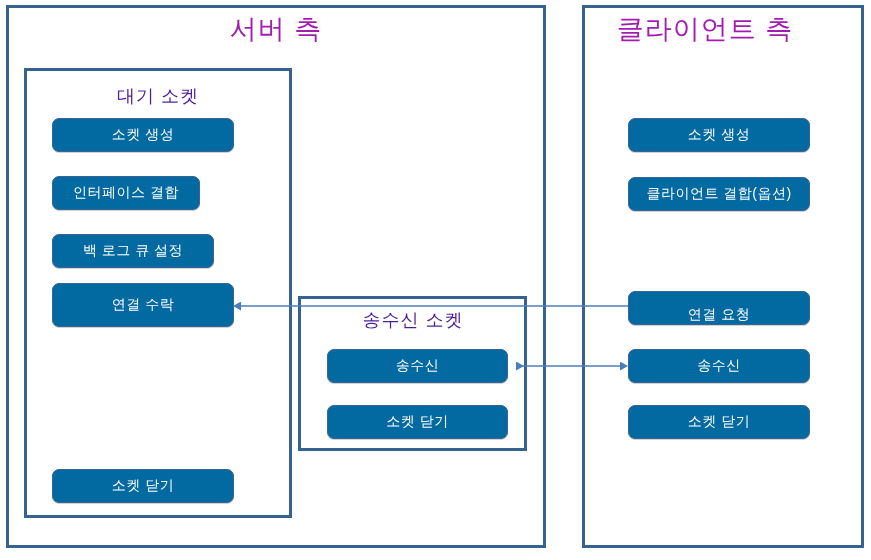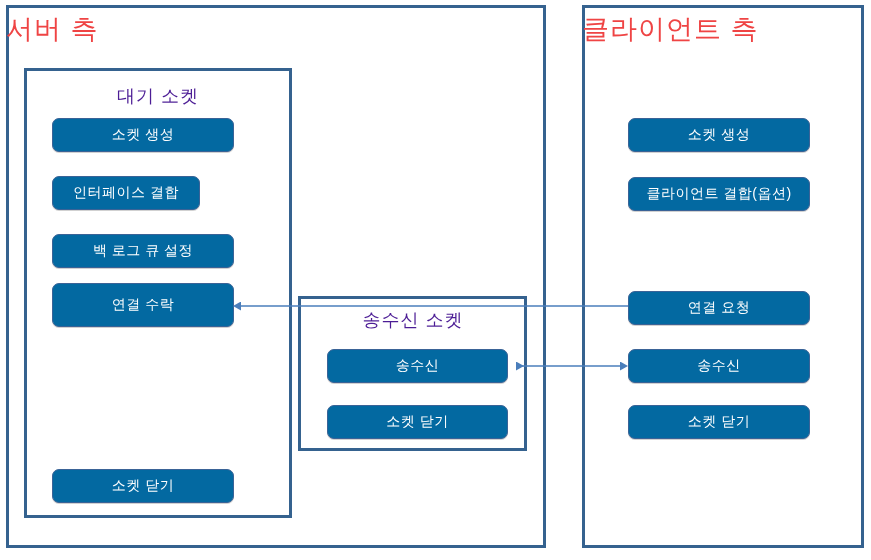--- a/index.html
+++ b/index.html
@@ -18,21 +18,22 @@
     overflow: hidden;
   }
   .panel {
     position: absolute;
     border: 3px solid #35628F;
     background: #ffffff;
     box-sizing: border-box;
   }
   .panel-title {
     position: absolute;
-    color: #ef4444;
+    text-align: center;
+    color: #a21caf;
     font-size: 27px;
     line-height: 30px;
     letter-spacing: 1px;
     white-space: nowrap;
   }
   .subpanel {
     position: absolute;
     border: 3px solid #35628F;
     background: #ffffff;
     box-sizing: border-box;
@@ -84,21 +85,21 @@
   <div class="subpanel-title" style="left:24px; top:85px; width:268px;">대기 소켓</div>
 
   <div class="node" style="left:52px; top:118px; width:182px; height:34px;">
     <span>소켓 생성</span>
   </div>
 
   <div class="node" style="left:52px; top:176px; width:148px; height:34px;">
     <span>인터페이스 결합</span>
   </div>
 
-  <div class="node" style="left:52px; top:234px; width:182px; height:34px;">
+  <div class="node" style="left:52px; top:234px; width:162px; height:34px;">
     <span>백 로그 큐 설정</span>
   </div>
 
   <div class="node" style="left:52px; top:283px; width:182px; height:44px;">
     <span>연결 수락</span>
   </div>
 
   <div class="node" style="left:52px; top:469px; width:182px; height:34px;">
     <span>소켓 닫기</span>
   </div>
@@ -120,21 +121,21 @@
   <div class="panel-title" style="left:582px; top:14px; width:246px;">클라이언트 측</div>
 
   <div class="node" style="left:628px; top:118px; width:182px; height:34px;">
     <span>소켓 생성</span>
   </div>
 
   <div class="node" style="left:628px; top:177px; width:182px; height:34px;">
     <span>클라이언트 결합(옵션)</span>
   </div>
 
-  <div class="node" style="left:628px; top:291px; width:182px; height:34px;">
+  <div class="node" style="left:628px; top:291px; width:182px; height:34px;align-items:flex-end;">
     <span>연결 요청</span>
   </div>
 
   <div class="node" style="left:628px; top:349px; width:182px; height:34px;">
     <span>송수신</span>
   </div>
 
   <div class="node" style="left:628px; top:405px; width:182px; height:34px;">
     <span>소켓 닫기</span>
   </div>

